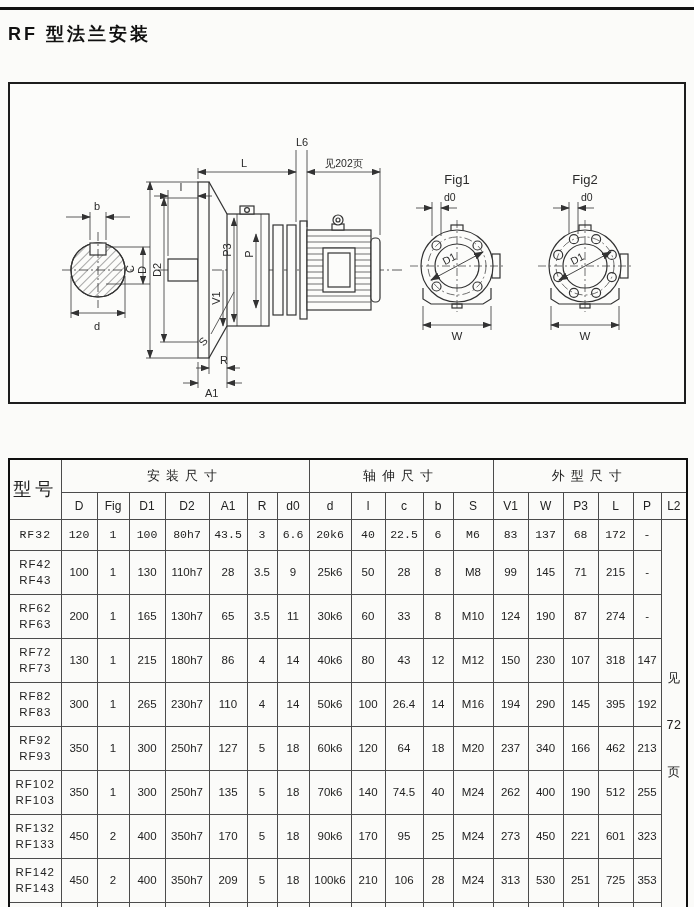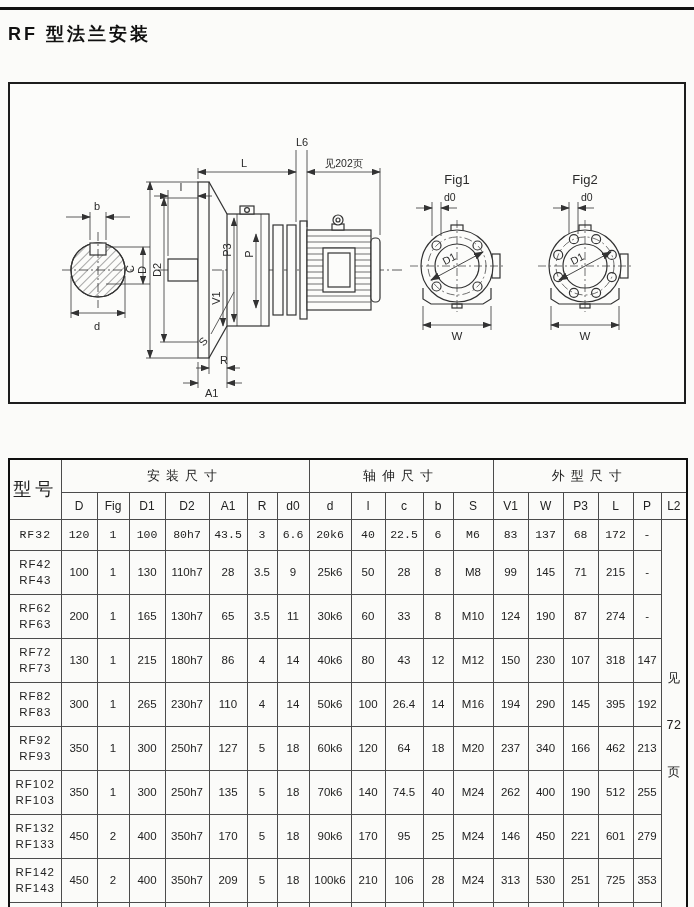--- a/index.html
+++ b/index.html
@@ -464,25 +464,25 @@
         <td>400</td>
         <td>350h7</td>
         <td>170</td>
         <td>5</td>
         <td>18</td>
         <td>90k6</td>
         <td>170</td>
         <td>95</td>
         <td>25</td>
         <td>M24</td>
-        <td>146</td>
+        <td>273</td>
         <td>450</td>
         <td>221</td>
         <td>601</td>
-        <td>279</td>
+        <td>323</td>
       </tr>
       <tr class="r2">
         <td class="model-cell">
           <div>RF142</div>
           <div>RF143</div>
         </td>
         <td>450</td>
         <td>2</td>
         <td>400</td>
         <td>350h7</td>

